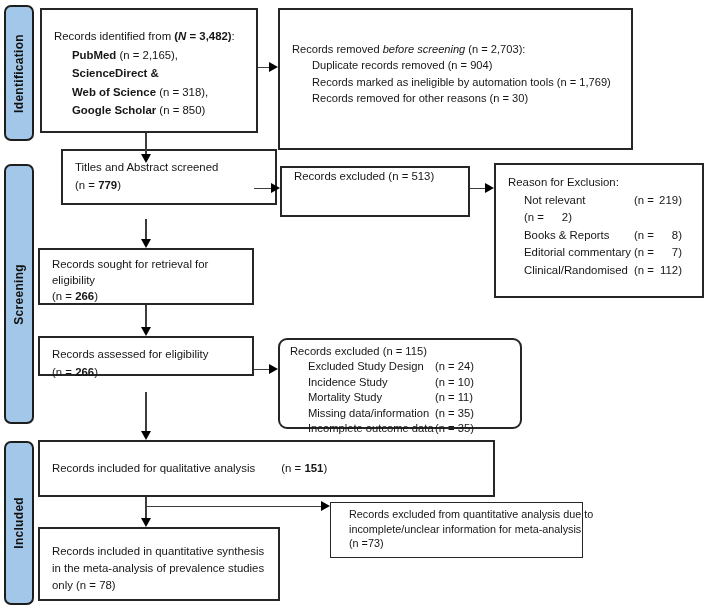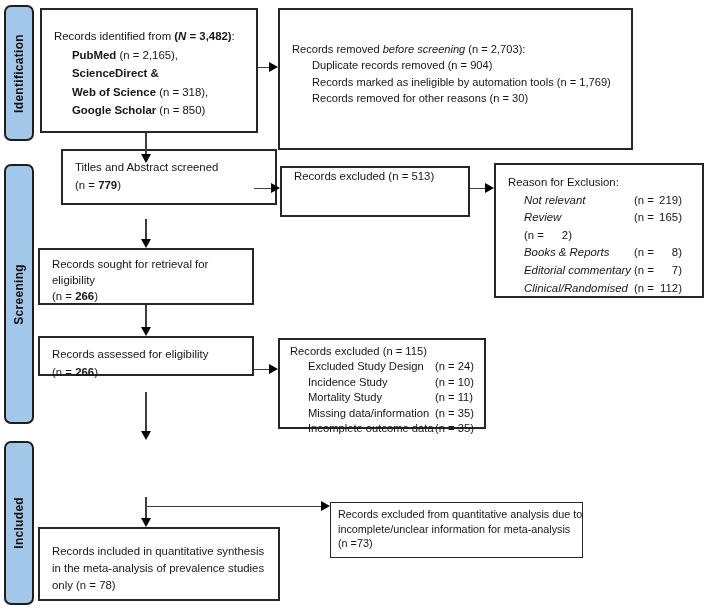--- a/index.html
+++ b/index.html
@@ -35,30 +35,30 @@
     border-left:5.5px solid transparent; border-right:5.5px solid transparent;
     border-top:9px solid #000; }
   
   #box-identified { left:40px; top:8px; width:218px; height:125px; padding:17px 6px 0 12px; line-height:18.5px; }
   #box-removed   { left:278px; top:8px; width:355px; height:142px; padding:31px 4px 0 12px; font-size:11.1px; line-height:16.3px; }
   #box-removed .ind { padding-left:20px; }
   #box-screened  { left:38px; top:149px; width:216px; height:56px; padding:8px 6px 4px 12px;margin-left:23px; }
   #box-excluded513 { left:280px; top:166px; width:190px; height:51px; display:flex; padding-left:12px; }
   #box-reason    { left:494px; top:163px; width:210px; height:135px; padding:9px 4px 8px 12px; line-height:17.6px; }
   #box-reason .row { padding-left:16px; display:flex; white-space:nowrap; }
-  #box-reason .lbl { width:110px;font-style:italic; }
+  #box-reason .lbl { width:110px; }
   #box-reason .val { display:inline-block; width:21px; text-align:right; }
   #box-sought    { left:38px; top:248px; width:216px; height:57px; padding:6px 6px 0 12px; line-height:16.2px; }
   #box-assessed  { left:38px; top:336px; width:216px; height:40px; padding:8px 6px 0 12px; }
-  #box-excluded115 { left:278px; top:338px; width:208px; height:91px; padding:4px 0 0 10px; font-size:11.2px; line-height:15.4px; }
+  #box-excluded115 { left:278px; top:338px; width:244px; height:91px; padding:4px 0 0 10px; font-size:11.2px; line-height:15.4px;border-radius:9px; }
   #box-excluded115 .row { padding-left:18px; display:flex; white-space:nowrap; }
   #box-excluded115 .lbl { width:127px; }
   #box-qualitative { left:38px; top:440px; width:457px; height:57px; display:flex; align-items:center; padding-left:12px; }
   #box-qualitative .qcount { margin-left:26px; }
-  #box-quant-excluded { left:330px; top:502px; width:253px; height:56px; border-width:1.5px; padding:4px 2px 0 7px; font-size:10.8px; line-height:14.6px; }
+  #box-quant-excluded { left:330px; top:502px; width:253px; height:56px; border-width:1.5px; padding:4px 2px 0 18px; font-size:10.8px; line-height:14.6px; }
   #box-quant-included { left:38px; top:527px; width:242px; height:74px; padding:14px 4px 0 12px; line-height:17px; }
   
   #stage-identification { top:5px;  height:136px; }
   #stage-screening      { top:164px; height:260px; }
   #stage-included       { top:441px; height:164px; }
 </style>
 </head>
 <body>
 
 <div class="canvas">
@@ -97,24 +97,20 @@
     <span class="ln">Records excluded (n = 513)</span>
   </div>
 
   <div class="box" id="box-reason">
     <div class="ln">Reason for Exclusion:</div>
     <div class="row">
         <span class="lbl">Not relevant</span>
         <span class="cnt"><span>(n = </span><span class="val">219</span><span>)</span></span>
       </div>
     <div class="row">
-        <span class="lbl">Review</span>
-        <span class="cnt"><span>(n = </span><span class="val">165</span><span>)</span></span>
-      </div>
-    <div class="row">
         <span class="cnt"><span>(n = </span><span class="val">2</span><span>)</span></span>
       </div>
     <div class="row">
         <span class="lbl">Books &amp; Reports</span>
         <span class="cnt"><span>(n = </span><span class="val">8</span><span>)</span></span>
       </div>
     <div class="row">
         <span class="lbl">Editorial commentary</span>
         <span class="cnt"><span>(n = </span><span class="val">7</span><span>)</span></span>
       </div>
@@ -152,20 +148,24 @@
     <div class="row">
         <span class="lbl">Missing data/information</span>
         <span class="cnt"><span>(n = </span><span>35</span><span>)</span></span>
       </div>
     <div class="row">
         <span class="lbl">Incomplete outcome data</span>
         <span class="cnt"><span>(n = </span><span>35</span><span>)</span></span>
       </div>
   </div>
 
+  <div class="box" id="box-qualitative">
+    <span class="ln">Records included for qualitative analysis</span>
+    <span class="qcount ln"><span>(n = </span><span class="b">151</span><span>)</span></span>
+  </div>
 
   <div class="box" id="box-quant-excluded">
     <div class="ln">Records excluded from quantitative analysis due to</div>
     <div class="ln">incomplete/unclear information for meta-analysis</div>
     <div class="ln">(n =73)</div>
   </div>
 
   <div class="box" id="box-quant-included">
     <div class="ln">Records included in quantitative synthesis</div>
     <div class="ln">in the meta-analysis of prevalence studies</div>

